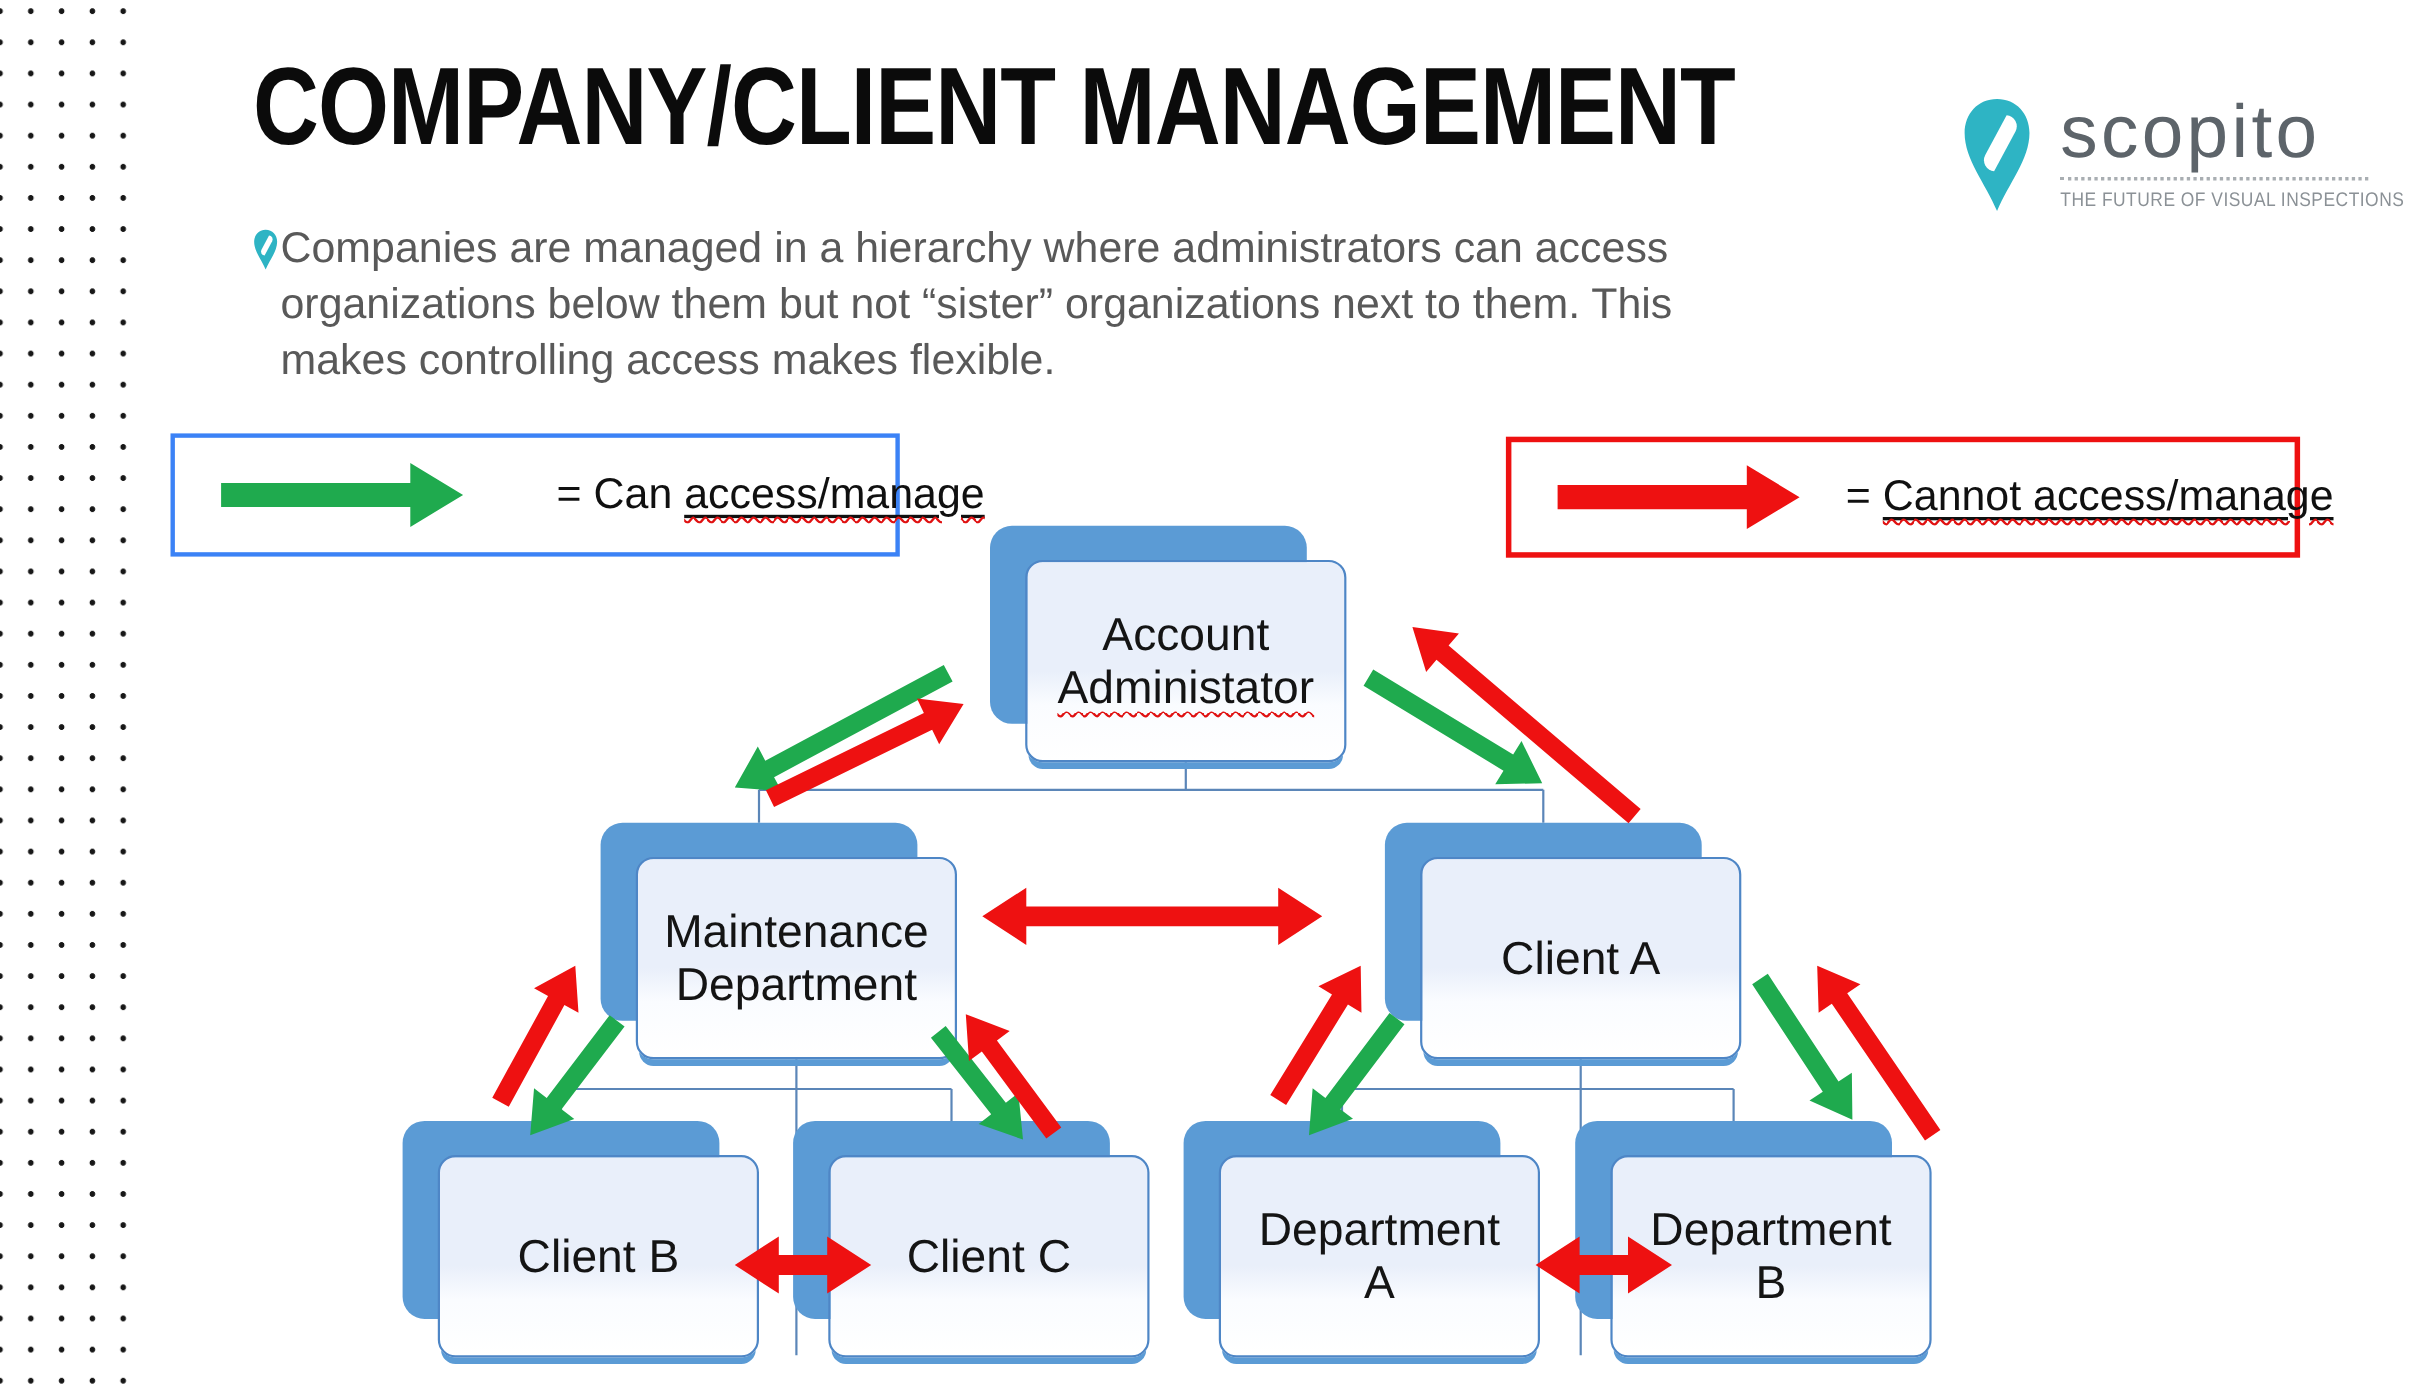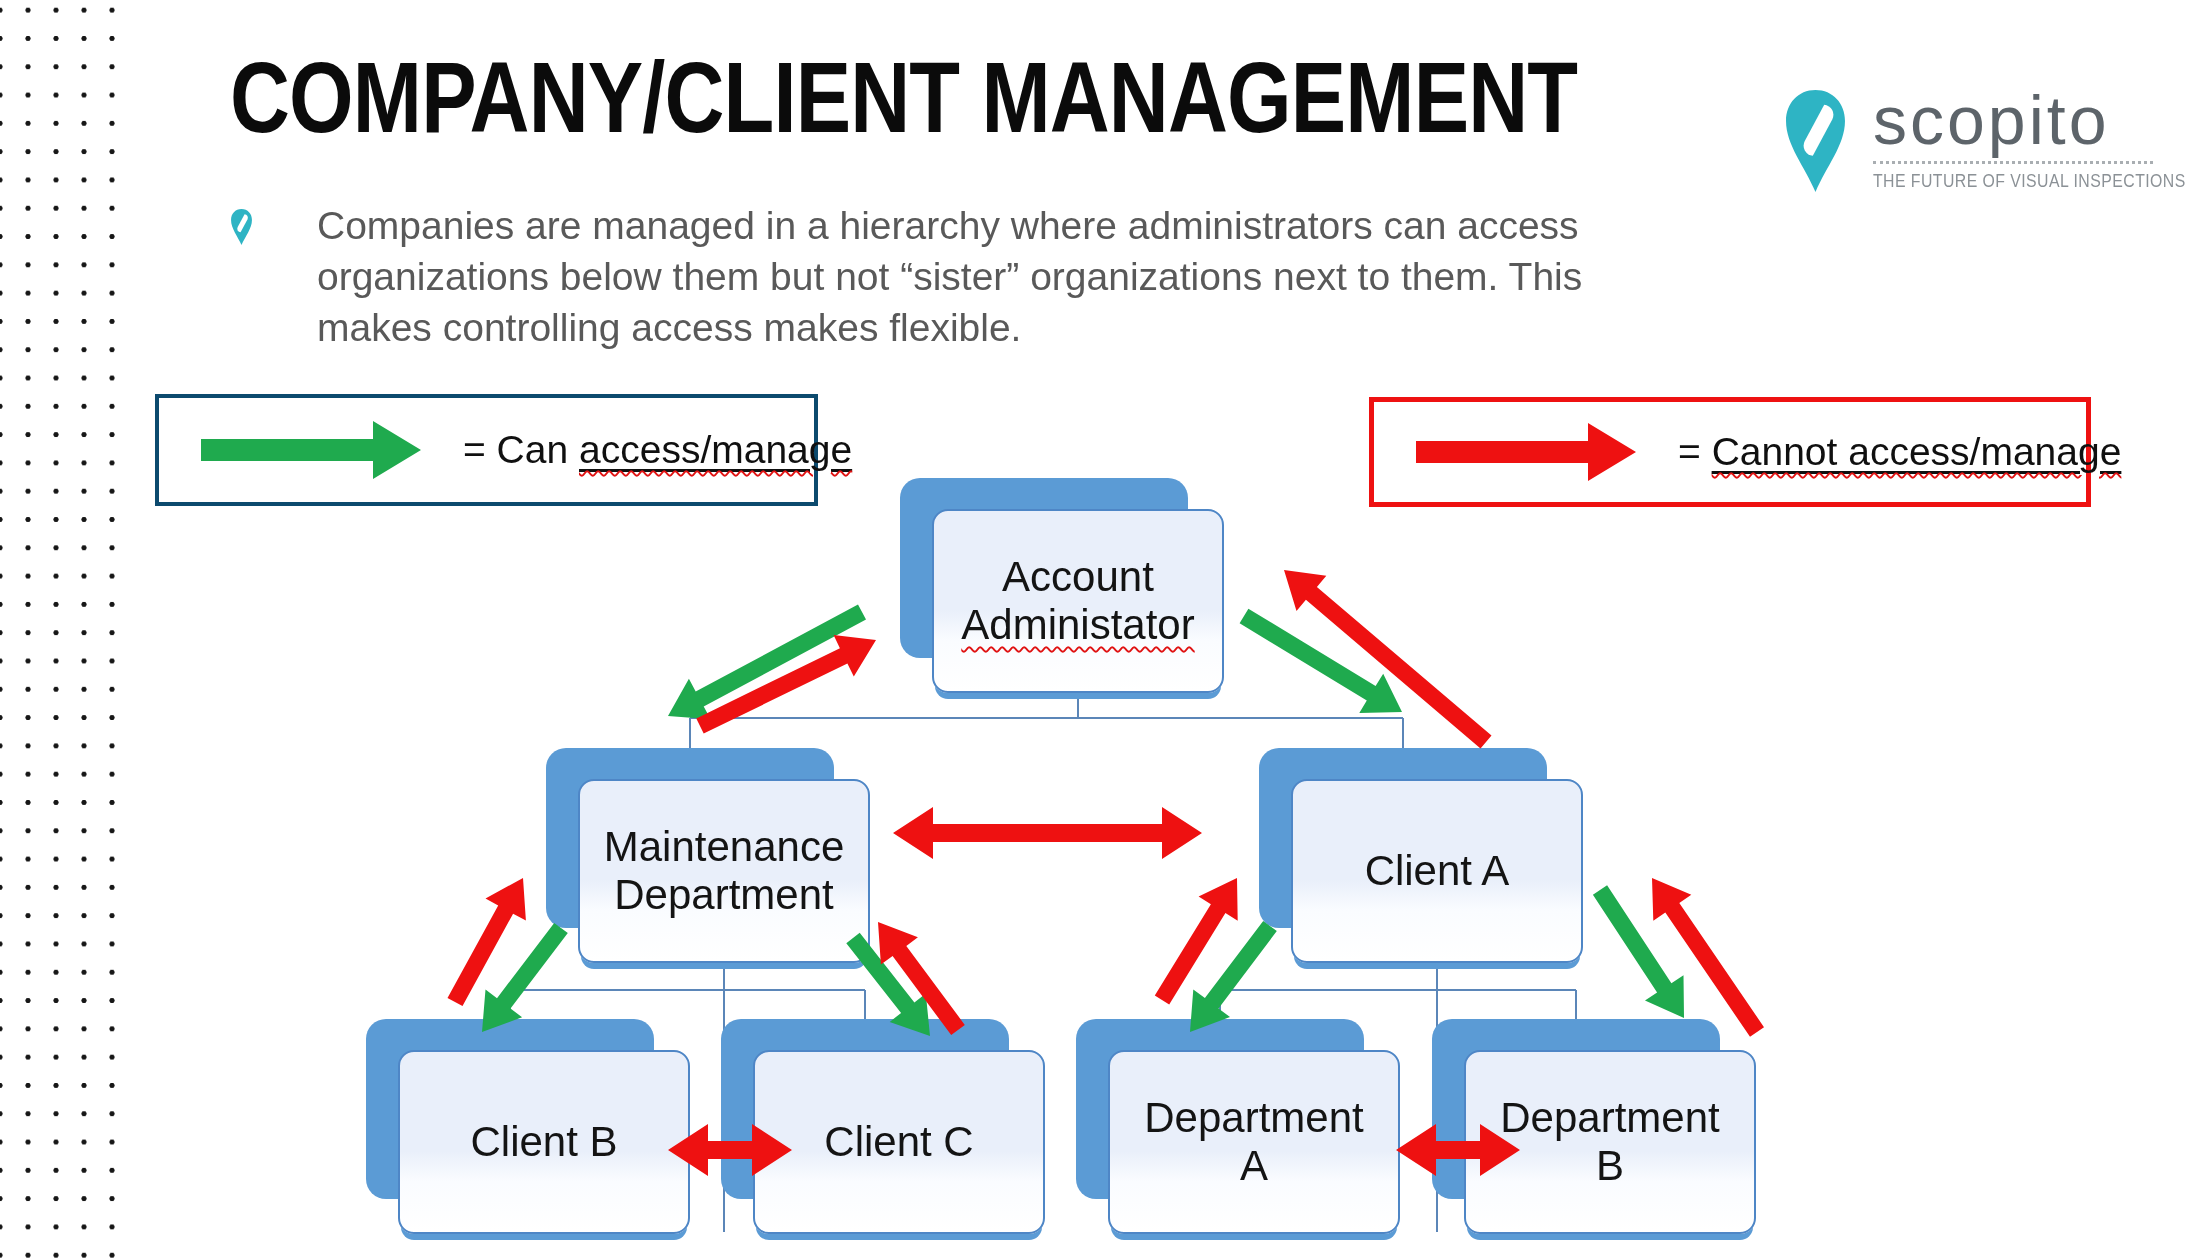--- a/index.html
+++ b/index.html
@@ -12,35 +12,35 @@
         background-size:28px 28.3px;background-position:-14px -4px;}
 
   
   .title{position:absolute;left:230px;top:40px;z-index:2;color:#0b0b0b;
          font-size:100px;font-weight:800;letter-spacing:-1px;white-space:nowrap;
          transform:scaleX(0.83);transform-origin:left top;}
 
   
   .bullet-row{position:absolute;left:228px;top:200px;z-index:2;display:flex;}
   .pin-small{width:27px;height:38px;margin-top:8px;}
-  .para{margin-left:62px;color:#595959;font-size:39px;line-height:51px;}
+  .para{color:#595959;font-size:39px;line-height:51px;}
   .para span{display:block;}
 
   
   .logo{position:absolute;left:1782px;top:85px;z-index:2;display:flex;}
   .logo-pin{width:67px;height:112px;}
   .logo-col{margin-left:24px;}
   .brand{color:#5d646a;font-size:68px;line-height:66px;letter-spacing:3px;margin-top:2px;}
   .dotline{width:280px;border-bottom:3px dotted #a9aeb2;margin-top:8px;}
   .tagline{color:#8b9196;font-size:18px;letter-spacing:0.5px;margin-top:7px;white-space:nowrap;
            transform:scaleX(0.88);transform-origin:left top;}
 
   
   .legend{position:absolute;z-index:4;background:#ffffff;display:flex;align-items:center;}
-  .legend.green{left:155px;top:394px;width:655px;height:104px;border:4px solid #0c4a6e;}
+  .legend.green{left:155px;top:394px;width:655px;height:104px;border:4px solid #3b82f6;gap:43px;}
   .legend.red{left:1357px;top:397px;width:712px;height:100px;border:5px solid #ee1111;margin-left:12px;}
   .legend svg{width:250px;height:70px;margin-left:22px;flex:none;}
   .legend .ltext{color:#101010;font-size:39px;margin-left:32px;white-space:nowrap;}
 
   .ul{text-decoration:underline;text-decoration-thickness:2.5px;text-underline-offset:6px;}
   .squiggle{text-decoration:underline wavy #e01212;text-decoration-thickness:2px;text-underline-offset:7px;}
 
   
   svg.layer{position:absolute;left:0;top:0;width:2205px;height:1259px;pointer-events:none;}
   #connector-layer{z-index:1;}

